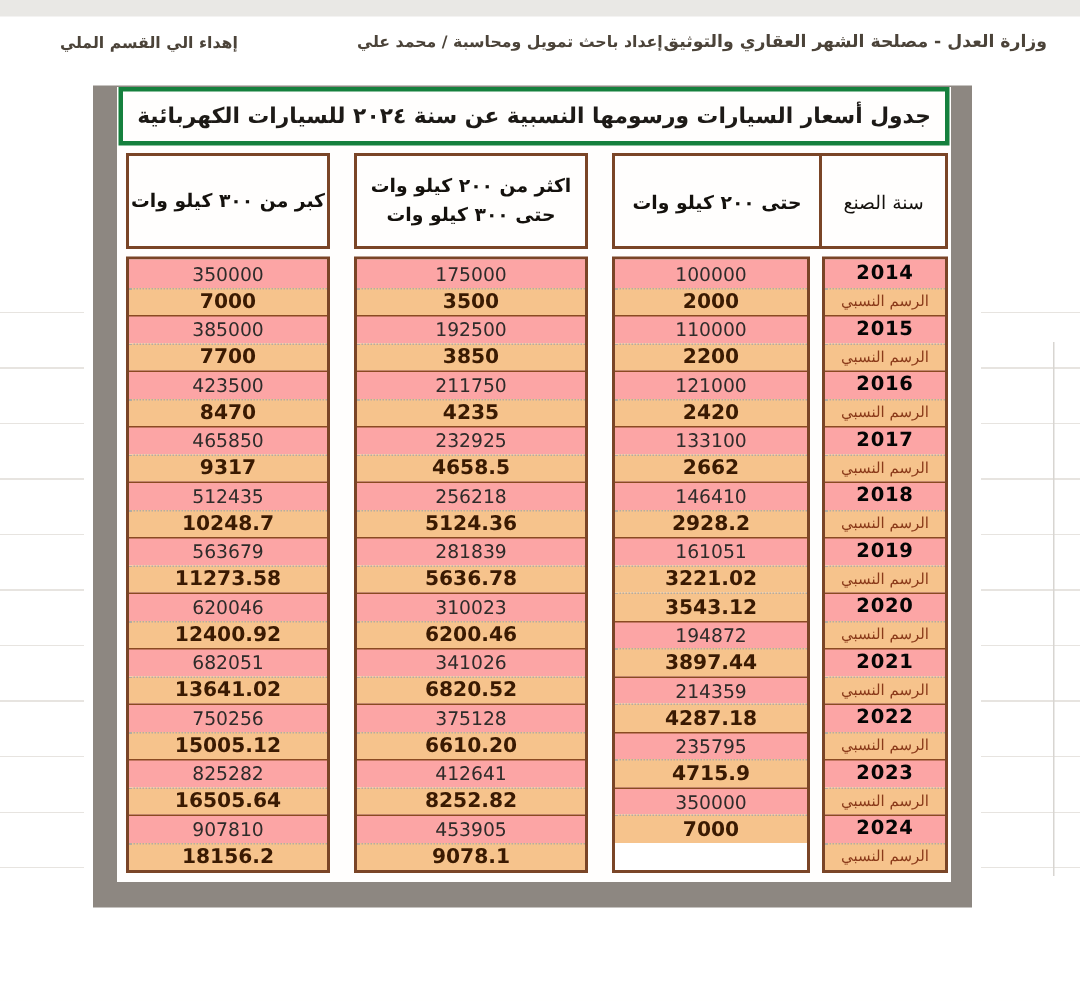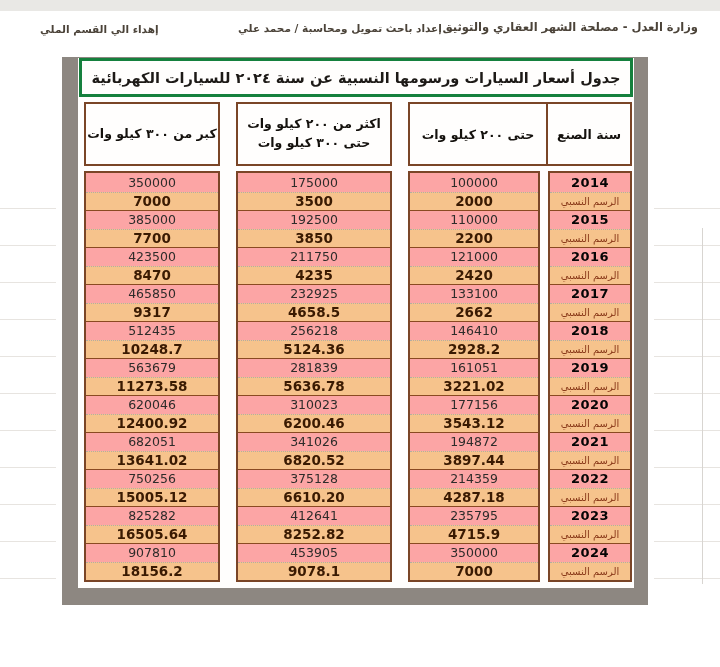--- a/index.html
+++ b/index.html
@@ -32,21 +32,21 @@
 
   .cols{direction:rtl;display:flex;gap:16px;align-items:flex-start;
     padding:3px 2px 6px 6px;}
 
   .hdrbox{border:2px solid #7a4527;height:60px;box-sizing:content-box;
     display:flex;align-items:center;justify-content:center;text-align:center;
     font-weight:bold;font-size:12.5px;line-height:1.5;color:#14110d;direction:rtl;}
   .pair{width:224px;}
   .pair-header{display:flex;direction:rtl;border:2px solid #7a4527;height:60px;}
   .pair-header .ph-year{width:82px;display:flex;align-items:center;justify-content:center;
-    border-left:2px solid #7a4527;font-weight:bold;font-size:12.5px;color:#14110d;}
+    border-left:2px solid #7a4527;font-weight:normal;font-size:12.5px;color:#14110d;}
   .pair-header .ph-upto{flex:1;display:flex;align-items:center;justify-content:center;
     font-weight:bold;font-size:12.5px;color:#14110d;}
   .pair-data{display:flex;direction:rtl;gap:8px;margin-top:5px;}
   .year-box{width:80px;}
   .upto-box{flex:1;}
   .col-mid{width:156px;}
   .col-over{width:136px;}
   .col-mid .databox,.col-over .databox{margin-top:5px;}
 
   .databox{border:2px solid #7a4527;background:#fff;}
@@ -114,21 +114,20 @@
             <div class="row price">110000</div>
             <div class="row fee">2200</div>
             <div class="row price">121000</div>
             <div class="row fee">2420</div>
             <div class="row price">133100</div>
             <div class="row fee">2662</div>
             <div class="row price">146410</div>
             <div class="row fee">2928.2</div>
             <div class="row price">161051</div>
             <div class="row fee">3221.02</div>
-            <div class="row price">177156</div>
             <div class="row fee">3543.12</div>
             <div class="row price">194872</div>
             <div class="row fee">3897.44</div>
             <div class="row price">214359</div>
             <div class="row fee">4287.18</div>
             <div class="row price">235795</div>
             <div class="row fee">4715.9</div>
             <div class="row price">350000</div>
             <div class="row fee">7000</div>
           </div>

